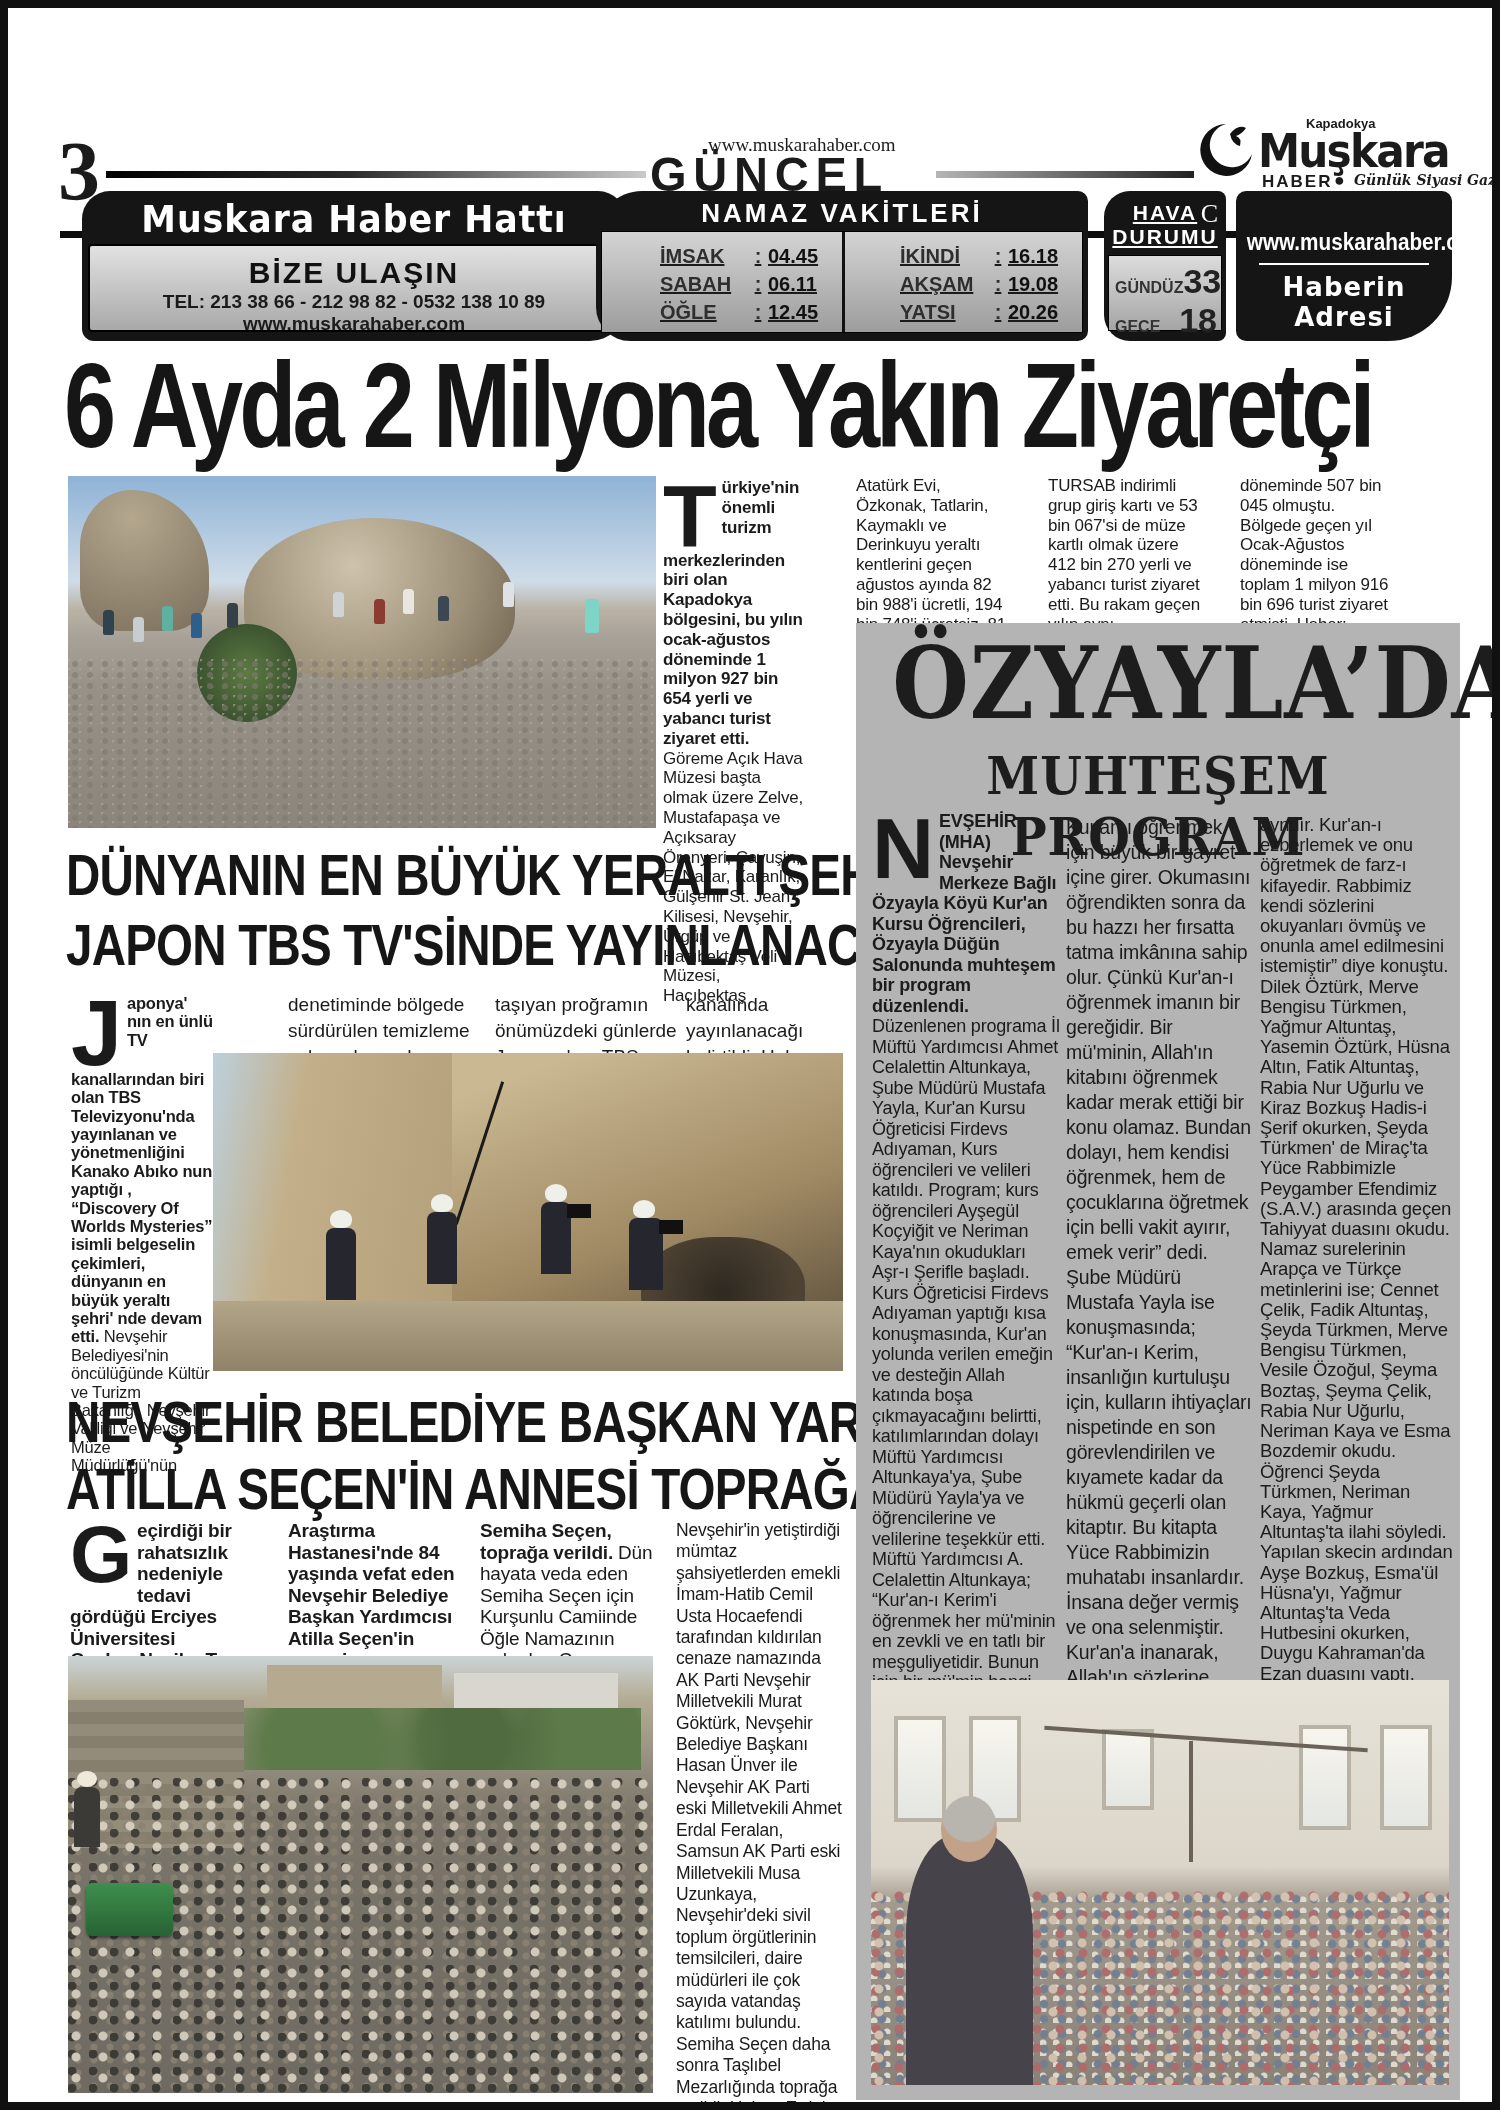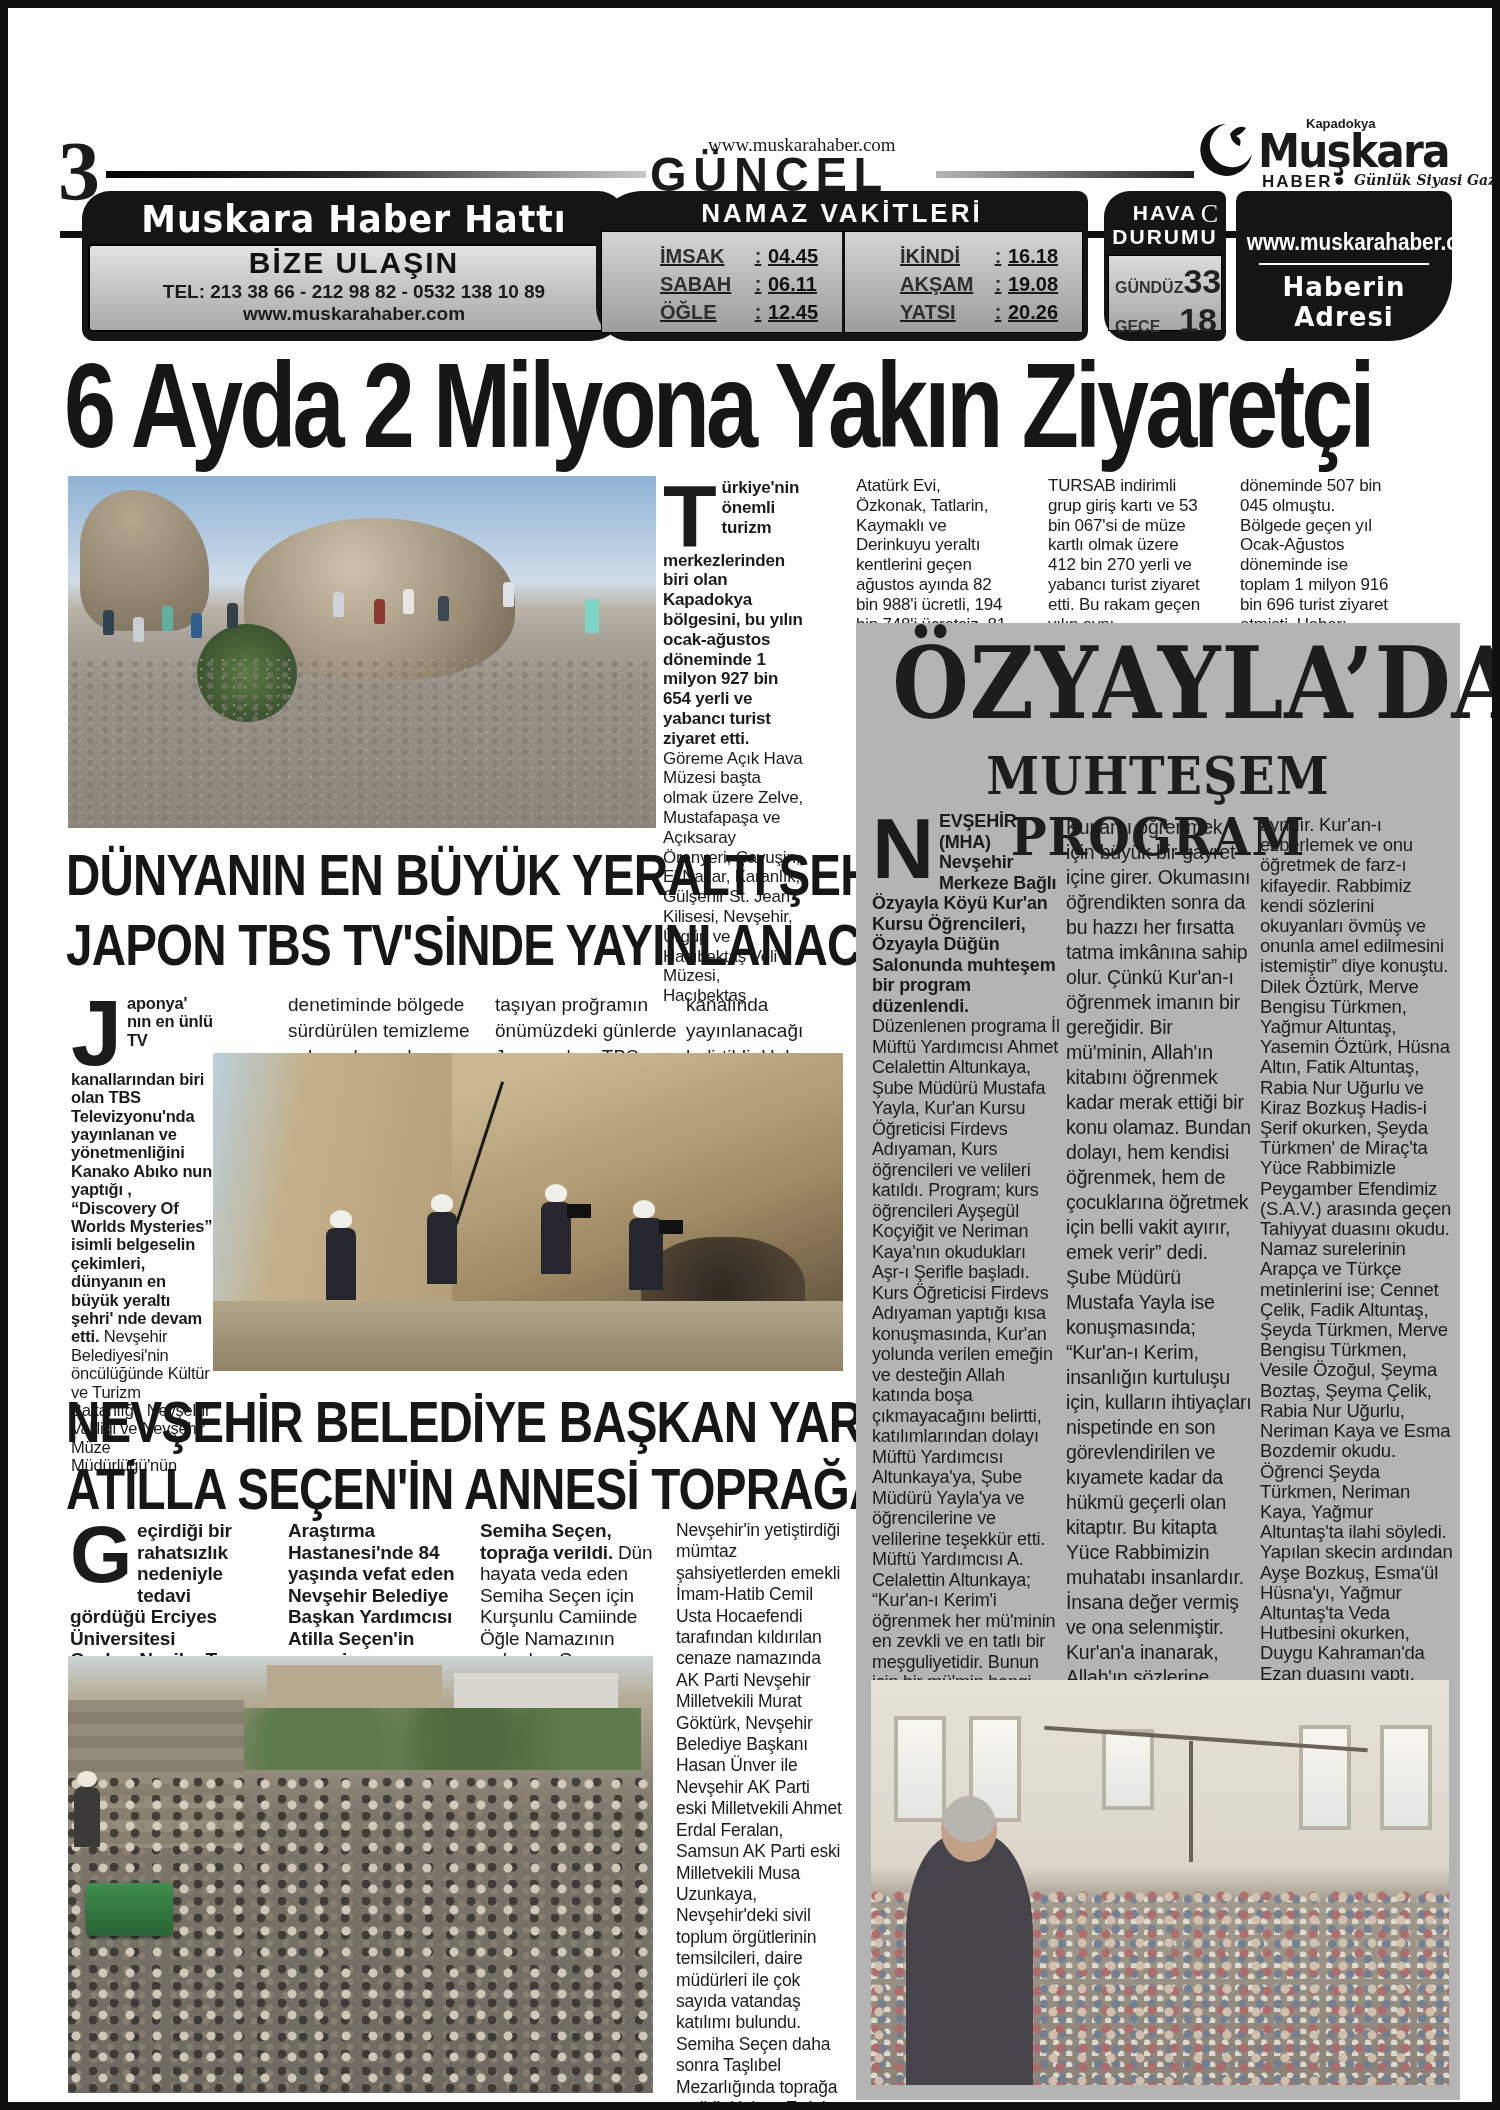--- a/index.html
+++ b/index.html
@@ -22,35 +22,35 @@
   .mast-icon{left:0px;top:6px;}
   .mast-region{left:110px;top:2px;font:700 13px "Liberation Sans",sans-serif;}
   .mast-brand{left:62px;top:10px;font:900 46px "DejaVu Sans",sans-serif;letter-spacing:-2px;transform:scaleX(.92);transform-origin:left;}
   .mast-sub{left:66px;top:58px;font:900 17px "Liberation Sans",sans-serif;letter-spacing:2px;}
   .mast-dot{left:138px;top:56px;font-size:18px;}
   .mast-tagline{left:158px;top:58px;font:italic 700 14px "DejaVu Serif",serif;white-space:nowrap;}
   
   .blackbox{background:#151515;box-sizing:border-box;}
   .contact{left:74px;top:183px;width:544px;height:150px;border-radius:28px 28px 36px 12px;padding:5px 6px 7px 6px;}
   .contact-title{text-align:center;color:#fff;font:900 37px "DejaVu Sans",sans-serif;letter-spacing:1px;line-height:48px;transform:scaleX(.94);}
-  .contact-body{height:88px;border:2px solid #000;background:linear-gradient(180deg,#e2e2e2,#a9a9a9);border-radius:4px;text-align:center;padding-top:0;box-sizing:border-box;}
+  .contact-body{height:88px;border:2px solid #000;background:linear-gradient(180deg,#e2e2e2,#a9a9a9);border-radius:4px;text-align:center;padding-top:10px;box-sizing:border-box;}
   .bize{font:900 30px "Liberation Sans",sans-serif;letter-spacing:2px;color:#111;}
   .tel{font:700 19px "Liberation Sans",sans-serif;margin-top:1px;}
   .contact-web{font:900 19px "Liberation Sans",sans-serif;}
   .prayer{left:588px;top:183px;width:492px;height:150px;border-radius:46px 10px 10px 34px;padding:4px 5px 6px 5px;}
   .prayer-title{text-align:center;color:#fff;font:900 26px "Liberation Sans",sans-serif;letter-spacing:3px;line-height:36px;}
   .prayer-body{position:relative;height:100px;border:1px solid #000;background:linear-gradient(180deg,#d4d4d4,#9d9d9d);display:flex;}
   .prayer-col{flex:1;padding:10px 0 0 58px;box-sizing:border-box;text-decoration:underline;}
   .prayer-div{position:absolute;left:50%;top:0;width:3px;height:100%;background:#111;}
   .prow{display:flex;font:700 20px "Liberation Sans",sans-serif;color:#2e2e2e;line-height:28px;}
   .prow .lab{width:88px;}
   .prow .sep{width:20px;text-align:center;}
   .prow .val{font-weight:900;color:#111;}
   .weather{left:1096px;top:183px;width:122px;height:150px;border-radius:26px 8px 8px 26px;padding:4px;}
-  .weather-head{color:#fff;text-align:center;padding-top:6px;}
+  .weather-head{color:#fff;text-align:center;padding-top:6px;text-decoration:underline;}
   .weather-l1{font:900 21px "Liberation Sans",sans-serif;letter-spacing:2px;}
   .weather-c{position:absolute;right:8px;top:8px;color:#fff;font:26px "Liberation Serif",serif;}
   .weather-body{margin-top:6px;height:76px;background:linear-gradient(180deg,#dcdcdc,#a5a5a5);border:1px solid #000;box-sizing:border-box;padding:6px 4px 0 6px;}
   .wrow{display:flex;align-items:baseline;line-height:32px;}
   .wrow .lab{flex:1;font:700 16px "Liberation Sans",sans-serif;color:#333;}
   .wrow .val{font:700 34px "Liberation Sans",sans-serif;color:#222;}
   .address{left:1228px;top:183px;width:216px;height:150px;border-radius:10px 10px 64px 10px;text-align:center;padding-top:38px;}
   .addr-url{color:#fff;font:900 23px "Liberation Sans",sans-serif;transform:scaleX(.9);letter-spacing:0px;}
   .addr-line{width:170px;height:2px;background:#fff;margin:7px auto;}
   .addr-cap{color:#fff;font:700 26px "DejaVu Sans",sans-serif;letter-spacing:1px;}

